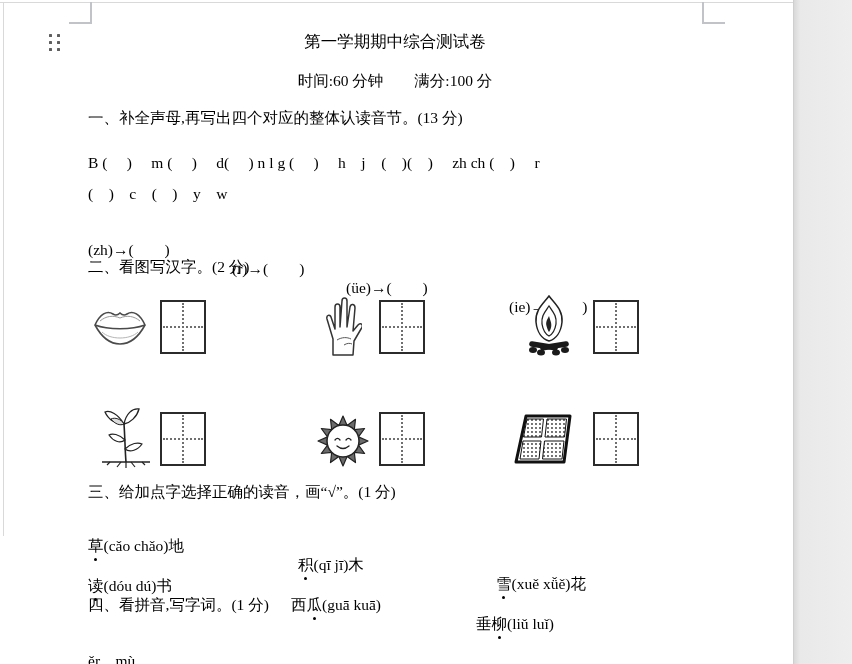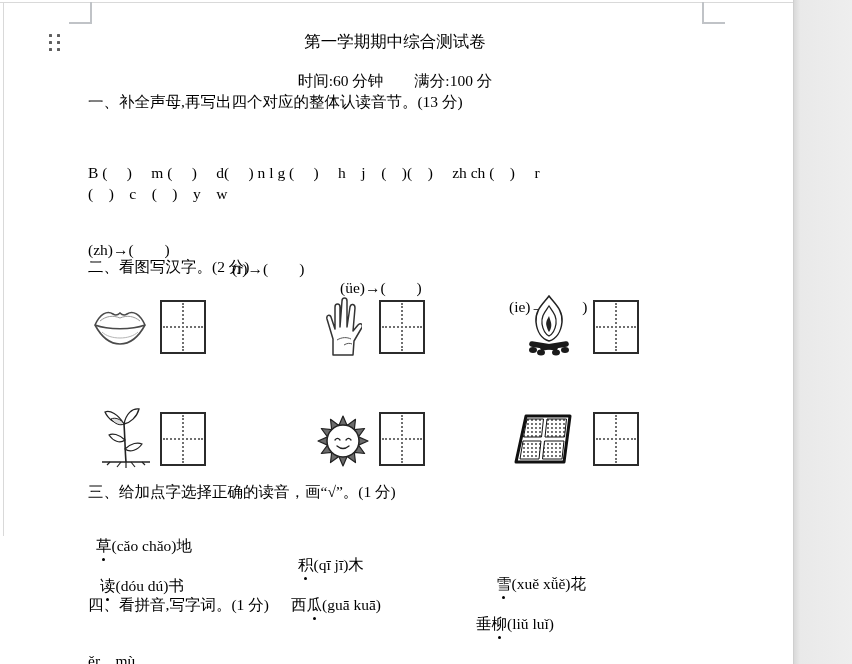--- a/index.html
+++ b/index.html
@@ -69,45 +69,45 @@
       <i></i>
       <i></i>
   </div>
 
   <div class="content">
 
     <div class="line centered doc-title" style="top:32px">第一学期期中综合测试卷</div>
 
     <div class="line centered" style="top:71px">时间:60 分钟　　满分:100 分</div>
 
-    <div class="line" style="top:92px">一、补全声母,再写出四个对应的整体认读音节。(13 分)</div>
+    <div class="line" style="top:108px">一、补全声母,再写出四个对应的整体认读音节。(13 分)</div>
 
-    <div class="line" style="top:163px">B (　 )　 m (　 )　 d(　 ) n l g (　 )　 h　j　(　)(　)　 zh ch (　)　 r</div>
+    <div class="line" style="top:153px">B (　 )　 m (　 )　 d(　 ) n l g (　 )　 h　j　(　)(　)　 zh ch (　)　 r</div>
 
     <div class="line" style="top:184px">(　)　c　(　)　y　w</div>
 
     <div class="line" style="top:221px; width:614px">
       <span class="arrow-item" style="left:0">(zh)→(　　)</span>
       <span class="arrow-item" style="left:144px">(r)→(　　)</span>
-      <span class="arrow-item" style="left:252px">(üe)→(　　)</span>
+      <span class="arrow-item" style="left:258px">(üe)→(　　)</span>
       <span class="arrow-item" style="left:421px">(ie)→(　　)</span>
     </div>
 
     <div class="line" style="top:257px">二、看图写汉字。(2 分)</div>
 
     <div class="line" style="top:482px">三、给加点字选择正确的读音，画“√”。(1 分)</div>
 
     <div class="line" style="top:517px; width:614px">
-      <span class="phon-item" style="left:8px"><span></span><span class="dot">草</span><span>(cǎo chǎo)地</span></span>
+      <span class="phon-item" style="left:0"><span></span><span class="dot">草</span><span>(cǎo chǎo)地</span></span>
       <span class="phon-item" style="left:210px"><span></span><span class="dot">积</span><span>(qī jī)木</span></span>
       <span class="phon-item" style="left:408px"><span></span><span class="dot">雪</span><span>(xuě xǚě)花</span></span>
     </div>
 
     <div class="line" style="top:557px; width:614px">
-      <span class="phon-item" style="left:12px"><span></span><span class="dot">读</span><span>(dóu dú)书</span></span>
+      <span class="phon-item" style="left:0"><span></span><span class="dot">读</span><span>(dóu dú)书</span></span>
       <span class="phon-item" style="left:203px"><span>西</span><span class="dot">瓜</span><span>(guā kuā)</span></span>
       <span class="phon-item" style="left:388px"><span>垂</span><span class="dot">柳</span><span>(liǔ luǐ)</span></span>
     </div>
 
     <div class="line" style="top:595px">四、看拼音,写字词。(1 分)</div>
 
     <div class="line" style="top:632px; width:614px">
       <span class="pinyin-item" style="left:0">ěr　mù</span>
       
       

